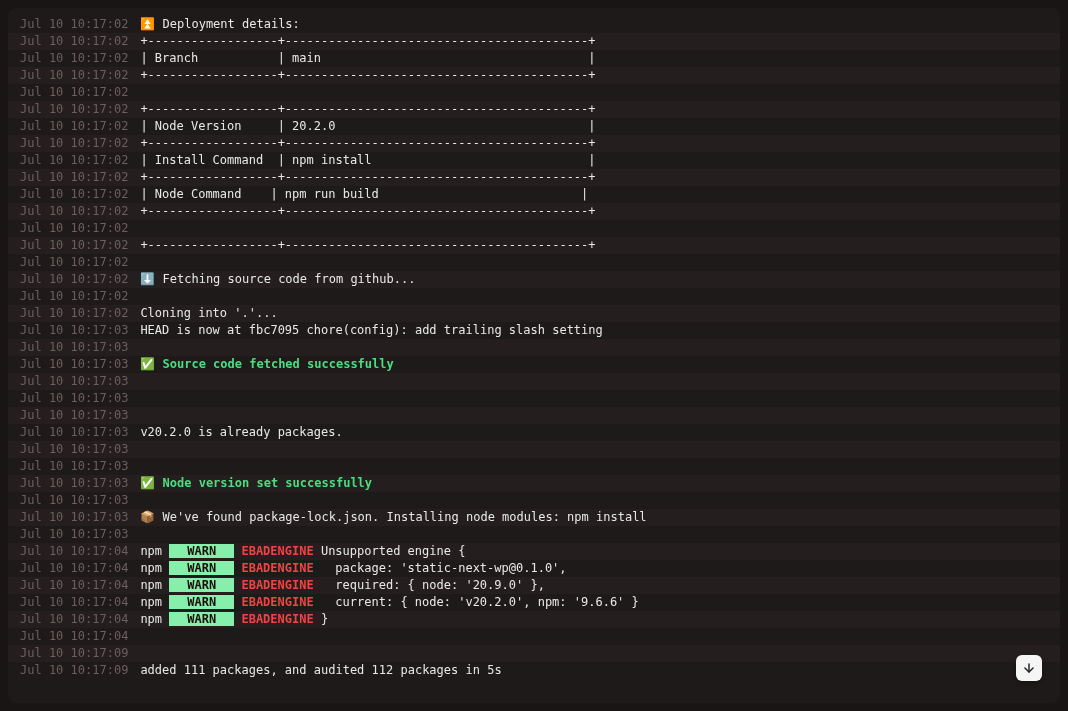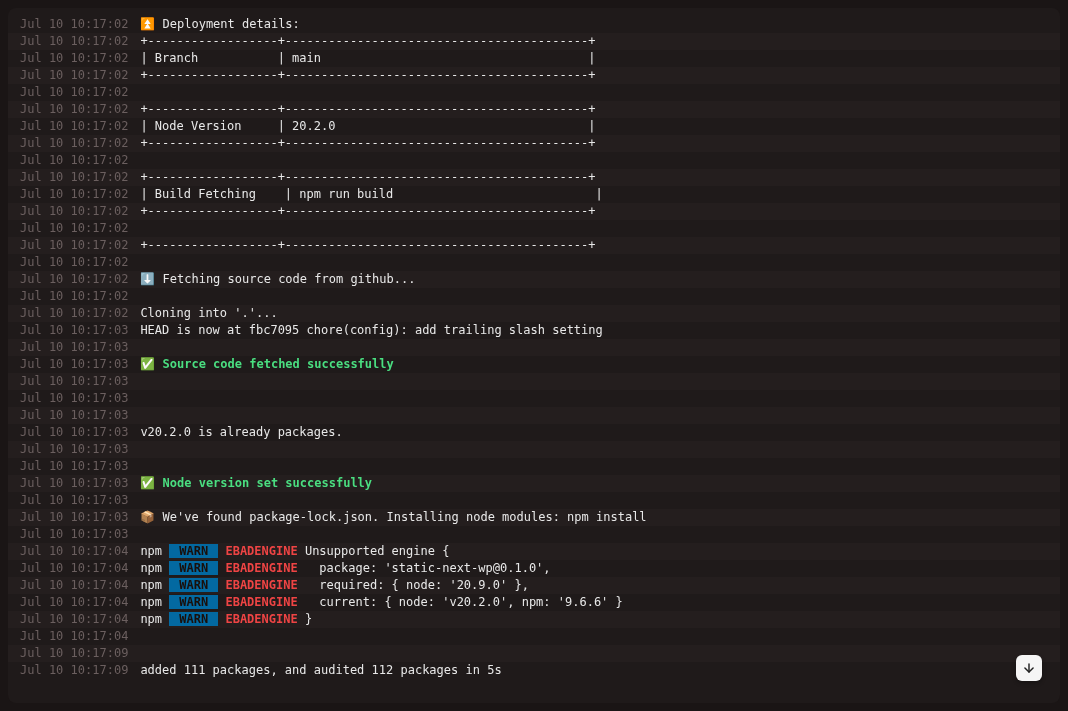--- a/index.html
+++ b/index.html
@@ -45,21 +45,21 @@
     white-space: pre;
     margin-right: 12px;
     flex-shrink: 0;
     user-select: none;
   }
   .msg {
     color: #e8e8e8;
     white-space: pre;
   }
   .msg .success { color: #4ade80; font-weight: bold; }
-  .msg .warn-bg { background: #0369a1; color: #1a0f0a; padding: 0 10px; font-weight: bold; }
+  .msg .warn-bg { background: #86efac; color: #1a0f0a; padding: 0 18px; font-weight: bold; }
   .msg .magenta { color: #ef4444; font-weight: bold; }
   .msg .npm-w { color: #e8e8e8; }
   .scroll-btn {
     position: absolute;
     bottom: 30px;
     right: 26px;
     width: 26px;
     height: 26px;
     background: #f5f5f5;
     border: none;
@@ -103,28 +103,29 @@
     <div class="log-row">
       <span class="timestamp">Jul 10 10:17:02</span>
       <span class="msg">| Node Version     | 20.2.0                                   |</span>
     </div>
     <div class="log-row alt">
       <span class="timestamp">Jul 10 10:17:02</span>
       <span class="msg">+------------------+------------------------------------------+</span>
     </div>
     <div class="log-row">
       <span class="timestamp">Jul 10 10:17:02</span>
-    </div>
-    <div class="log-row alt">
-      <span class="timestamp">Jul 10 10:17:02</span>
-      <span class="msg">+------------------+------------------------------------------+</span>
-    </div>
-    <div class="log-row">
-      <span class="timestamp">Jul 10 10:17:02</span>
-      <span class="msg">| Build Fetching    | npm run build                            |</span>
+      <span class="msg">| Install Command  | npm install                              |</span>
+    </div>
+    <div class="log-row alt">
+      <span class="timestamp">Jul 10 10:17:02</span>
+      <span class="msg">+------------------+------------------------------------------+</span>
+    </div>
+    <div class="log-row">
+      <span class="timestamp">Jul 10 10:17:02</span>
+      <span class="msg">| Node Command    | npm run build                            |</span>
     </div>
     <div class="log-row alt">
       <span class="timestamp">Jul 10 10:17:02</span>
       <span class="msg">+------------------+------------------------------------------+</span>
     </div>
     <div class="log-row">
       <span class="timestamp">Jul 10 10:17:02</span>
     </div>
     <div class="log-row alt">
       <span class="timestamp">Jul 10 10:17:02</span>

